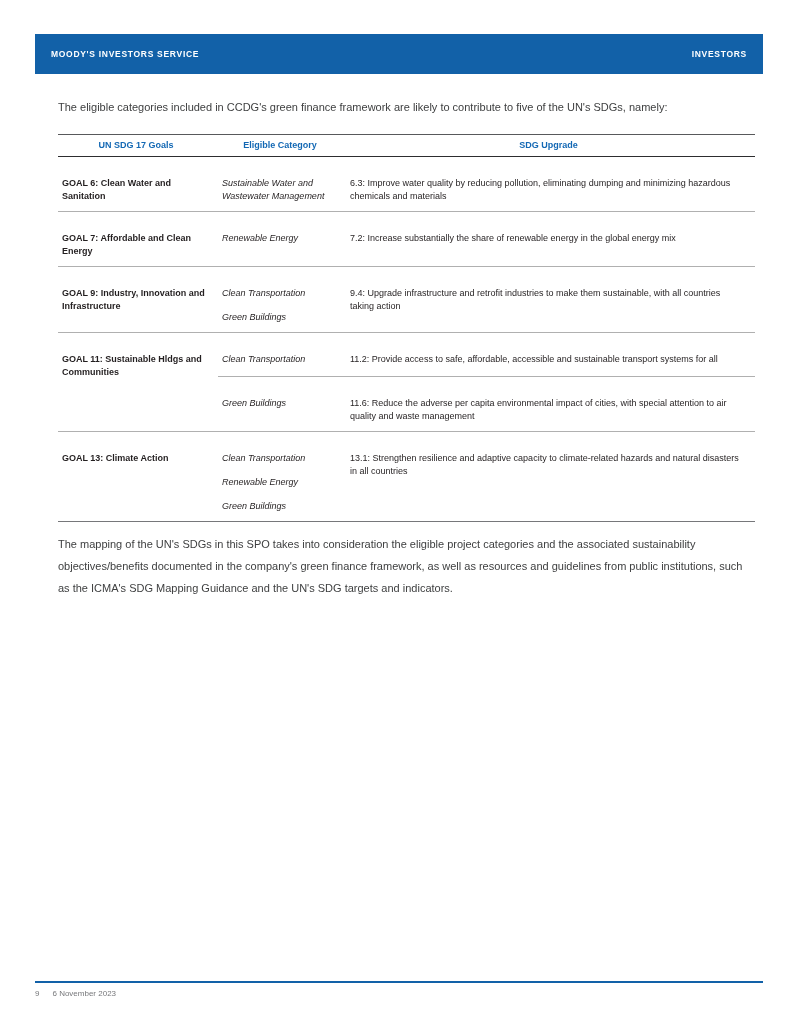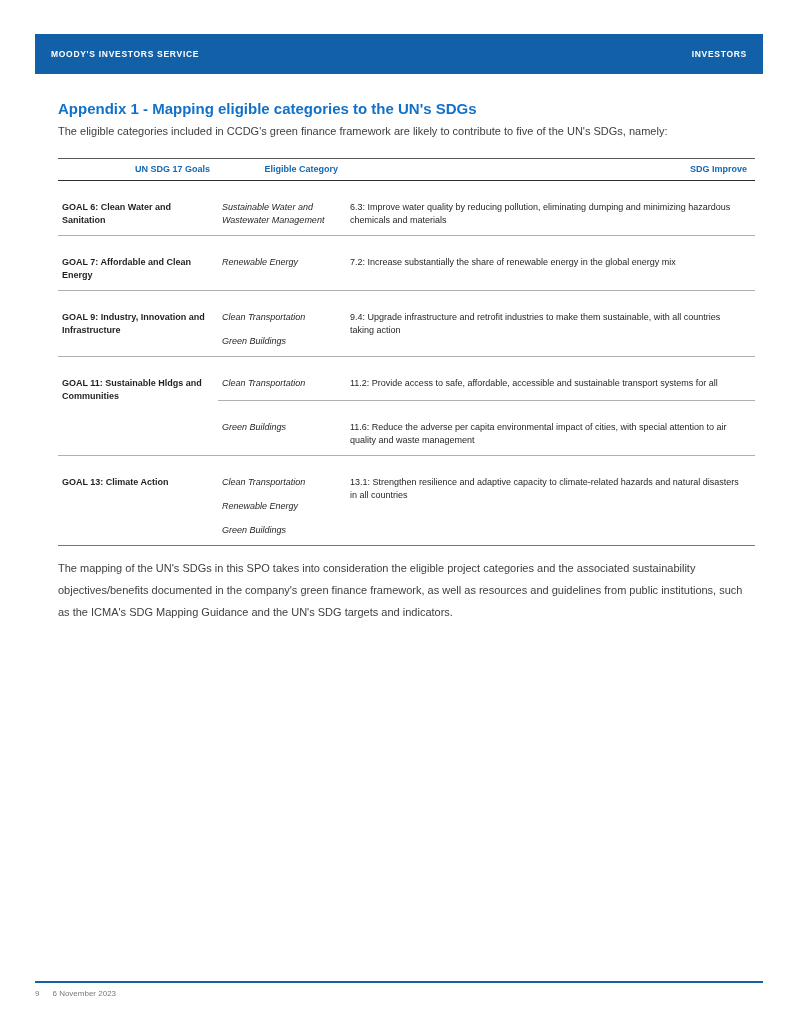--- a/index.html
+++ b/index.html
@@ -42,21 +42,21 @@
   table.sdg-table {
     width: 100%;
     border-collapse: collapse;
     border-bottom: 1px solid #76777a;
     font-size: 9px; line-height: 13px;
     color: #231f20;
   }
   .sdg-table col.c1 { width: 160px; }
   .sdg-table col.c2 { width: 128px; }
   .sdg-table thead th {
-    text-align: right;
+    text-align: center;
     color: #1368B4;
     font-size: 9px; font-weight: bold;
     padding: 4px 8px 4px 4px;
     border-top: 1px solid #58595b;
     border-bottom: 1px solid #2d2d2f;
   }
   .sdg-table td {
     vertical-align: top;
     padding: 20px 10px 8px 4px;
     border-top: 1px solid #b0b0b0;
@@ -99,34 +99,33 @@
 </style>
 </head>
 <body>
 
 <header class="topbar">
   <span>MOODY'S INVESTORS SERVICE</span>
   <span>INVESTORS</span>
 </header>
 
 <main class="content">
-  <h1 class="appendix-title">Appendix 1 - Mapping eligible categories to the UN's SDGs</h1>
   <p class="intro">The eligible categories included in CCDG's green finance framework are likely to contribute to five of the UN's SDGs, namely:</p>
 
   <table class="sdg-table">
     <colgroup>
         <col class="c1">
         <col class="c2">
         <col class="c3">
       </colgroup>
     <thead>
       <tr>
         <th>UN SDG 17 Goals</th>
         <th>Eligible Category</th>
-        <th>SDG Improve</th>
+        <th>SDG Upgrade</th>
       </tr>
     </thead>
     <tbody>
       <tr class="first">
         <td class="goal">GOAL 6: Clean Water and Sanitation</td>
         <td class="cat">Sustainable Water and Wastewater Management</td>
         <td>6.3: Improve water quality by reducing pollution, eliminating dumping and minimizing hazardous chemicals and materials</td>
       </tr>
       <tr>
         <td class="goal">GOAL 7: Affordable and Clean Energy</td>

